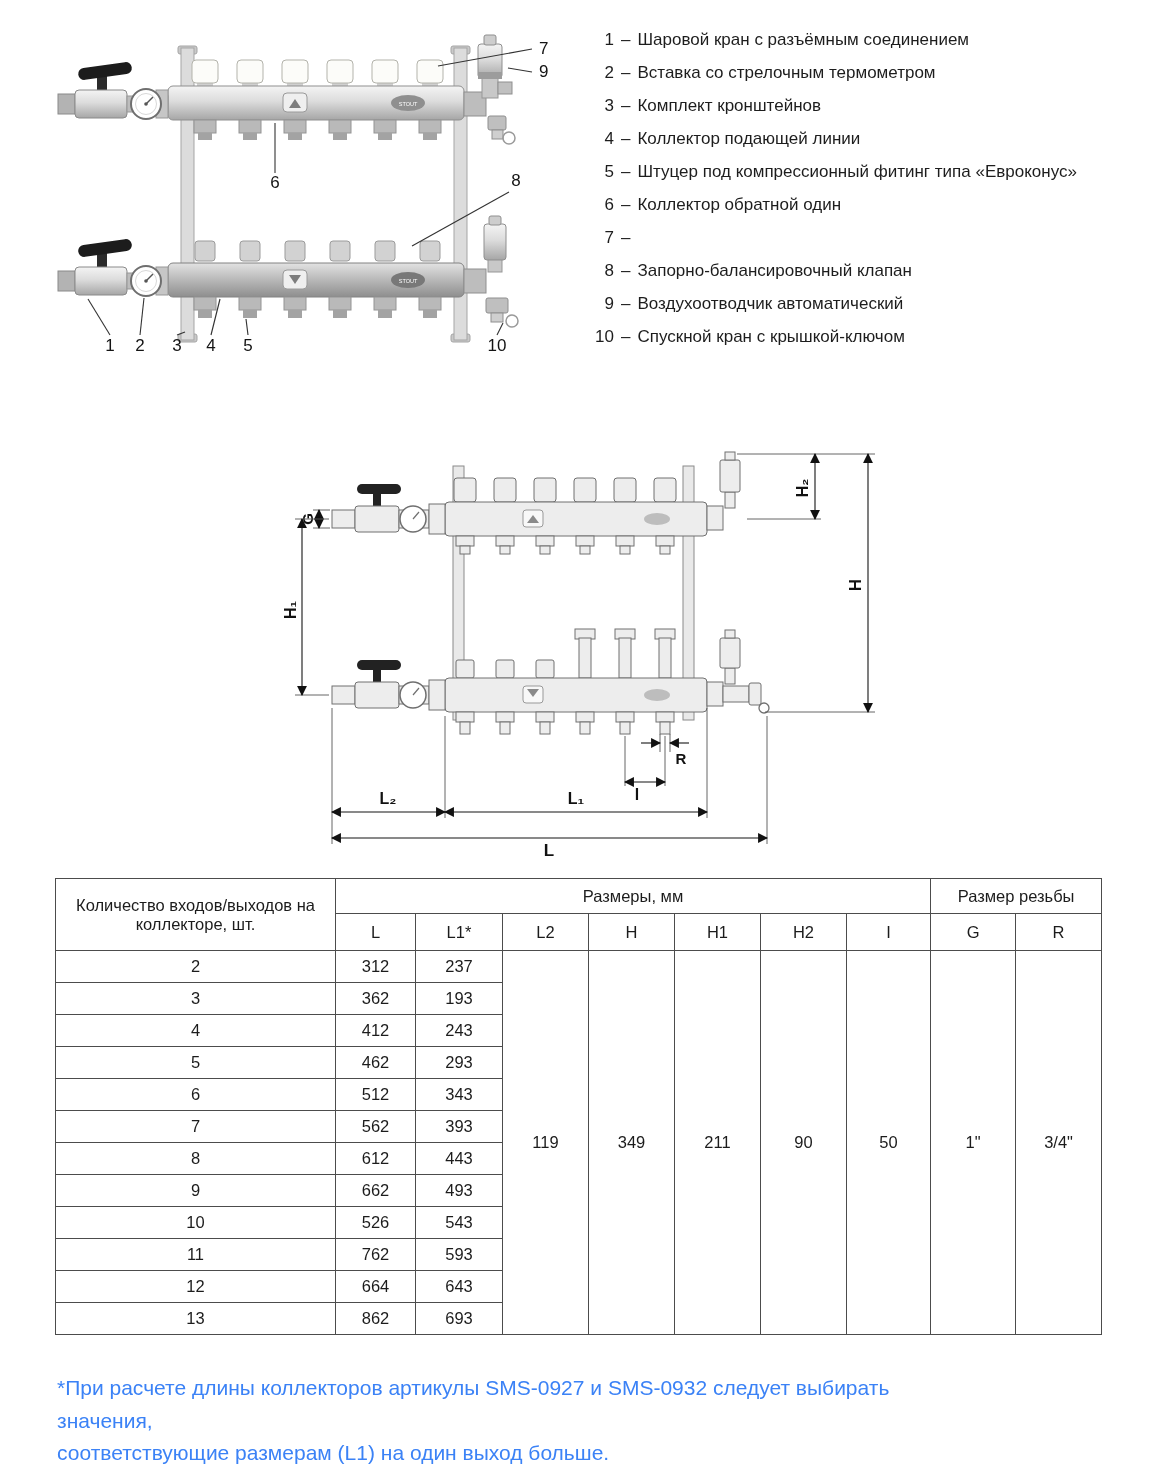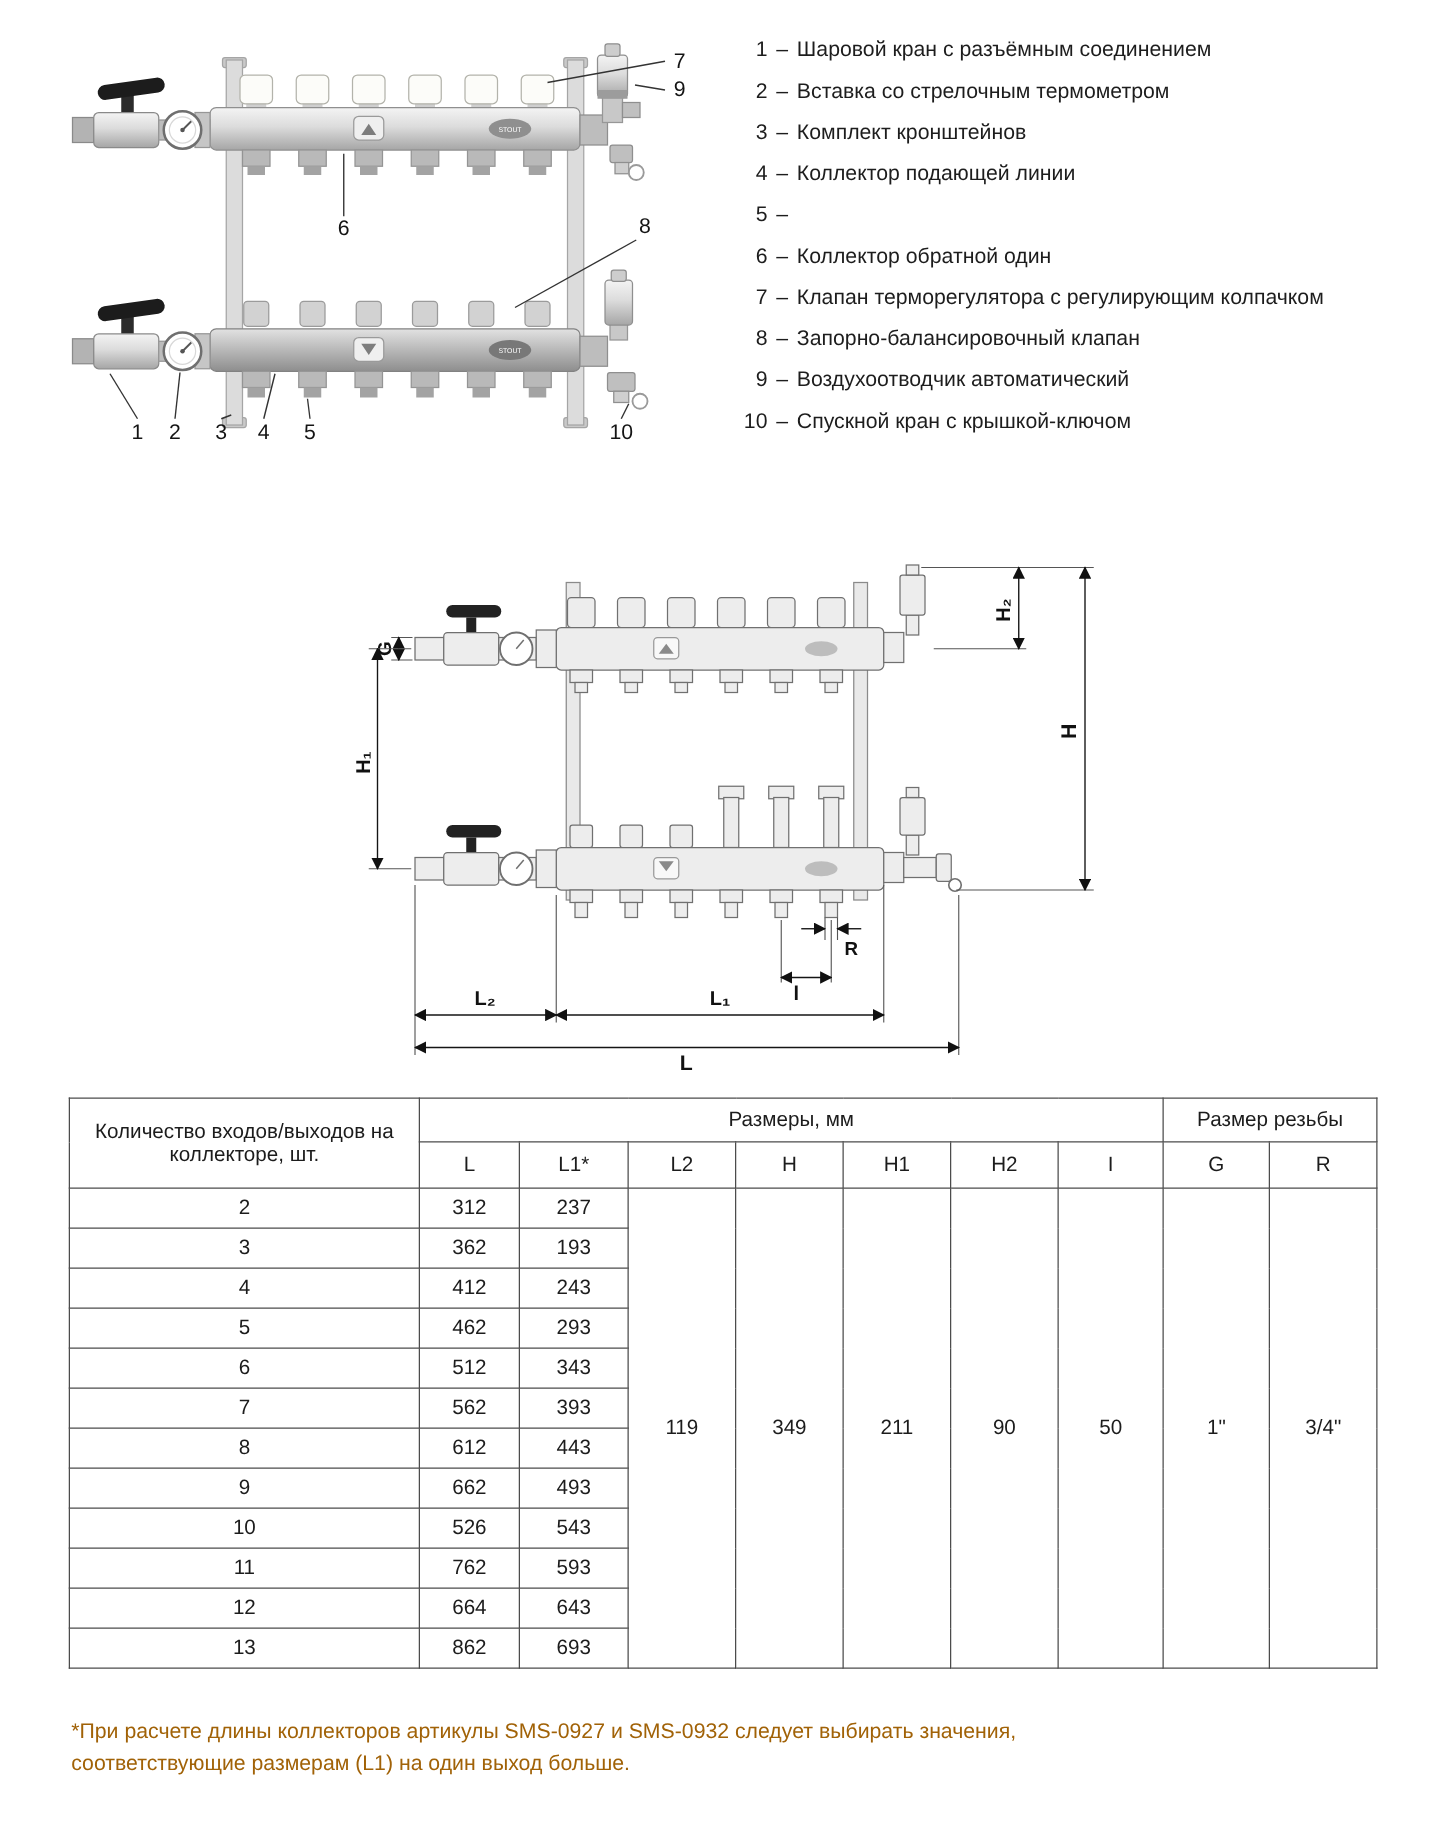--- a/index.html
+++ b/index.html
@@ -25,21 +25,21 @@
     border:1px solid #4c4c4c; text-align:center; vertical-align:middle;
     font-weight:400; padding:0 4px;
   }
   .spec-table thead tr.group-row th { height:35px; }
   .spec-table thead tr.cols-row th { height:37px; }
   .spec-table tbody td { height:32px; }
   .th-count { padding:0 26px; }
 
   .footnote {
     position:absolute; left:57px; top:1372px; margin:0; width:920px;
-    font-size:17px; line-height:1.55; white-space:pre-line; color:#a16207;
+    font-size:21px; line-height:1.55; white-space:pre-line; color:#3b82f6;
   }
   svg text { font-family:"Liberation Sans","DejaVu Sans",sans-serif; }
 </style>
 </head>
 <body>
 
 <div class="page">
 
   <svg class="photo" width="560" height="360" viewBox="0 0 560 360">
     <defs>
@@ -229,30 +229,30 @@
       <span class="legend-text">Комплект кронштейнов</span>
     </li>
     <li class="legend-item">
       <span class="legend-num">4</span>
       <span class="legend-sep">–</span>
       <span class="legend-text">Коллектор подающей линии</span>
     </li>
     <li class="legend-item">
       <span class="legend-num">5</span>
       <span class="legend-sep">–</span>
+      <span class="legend-text">Штуцер под компрессионный фитинг типа «Евроконус»</span>
     </li>
     <li class="legend-item">
       <span class="legend-num">6</span>
       <span class="legend-sep">–</span>
       <span class="legend-text">Коллектор обратной один</span>
     </li>
     <li class="legend-item">
       <span class="legend-num">7</span>
       <span class="legend-sep">–</span>
-      <span class="legend-text">Клапан терморегулятора с регулирующим колпачком</span>
     </li>
     <li class="legend-item">
       <span class="legend-num">8</span>
       <span class="legend-sep">–</span>
       <span class="legend-text">Запорно-балансировочный клапан</span>
     </li>
     <li class="legend-item">
       <span class="legend-num">9</span>
       <span class="legend-sep">–</span>
       <span class="legend-text">Воздухоотводчик автоматический</span>

